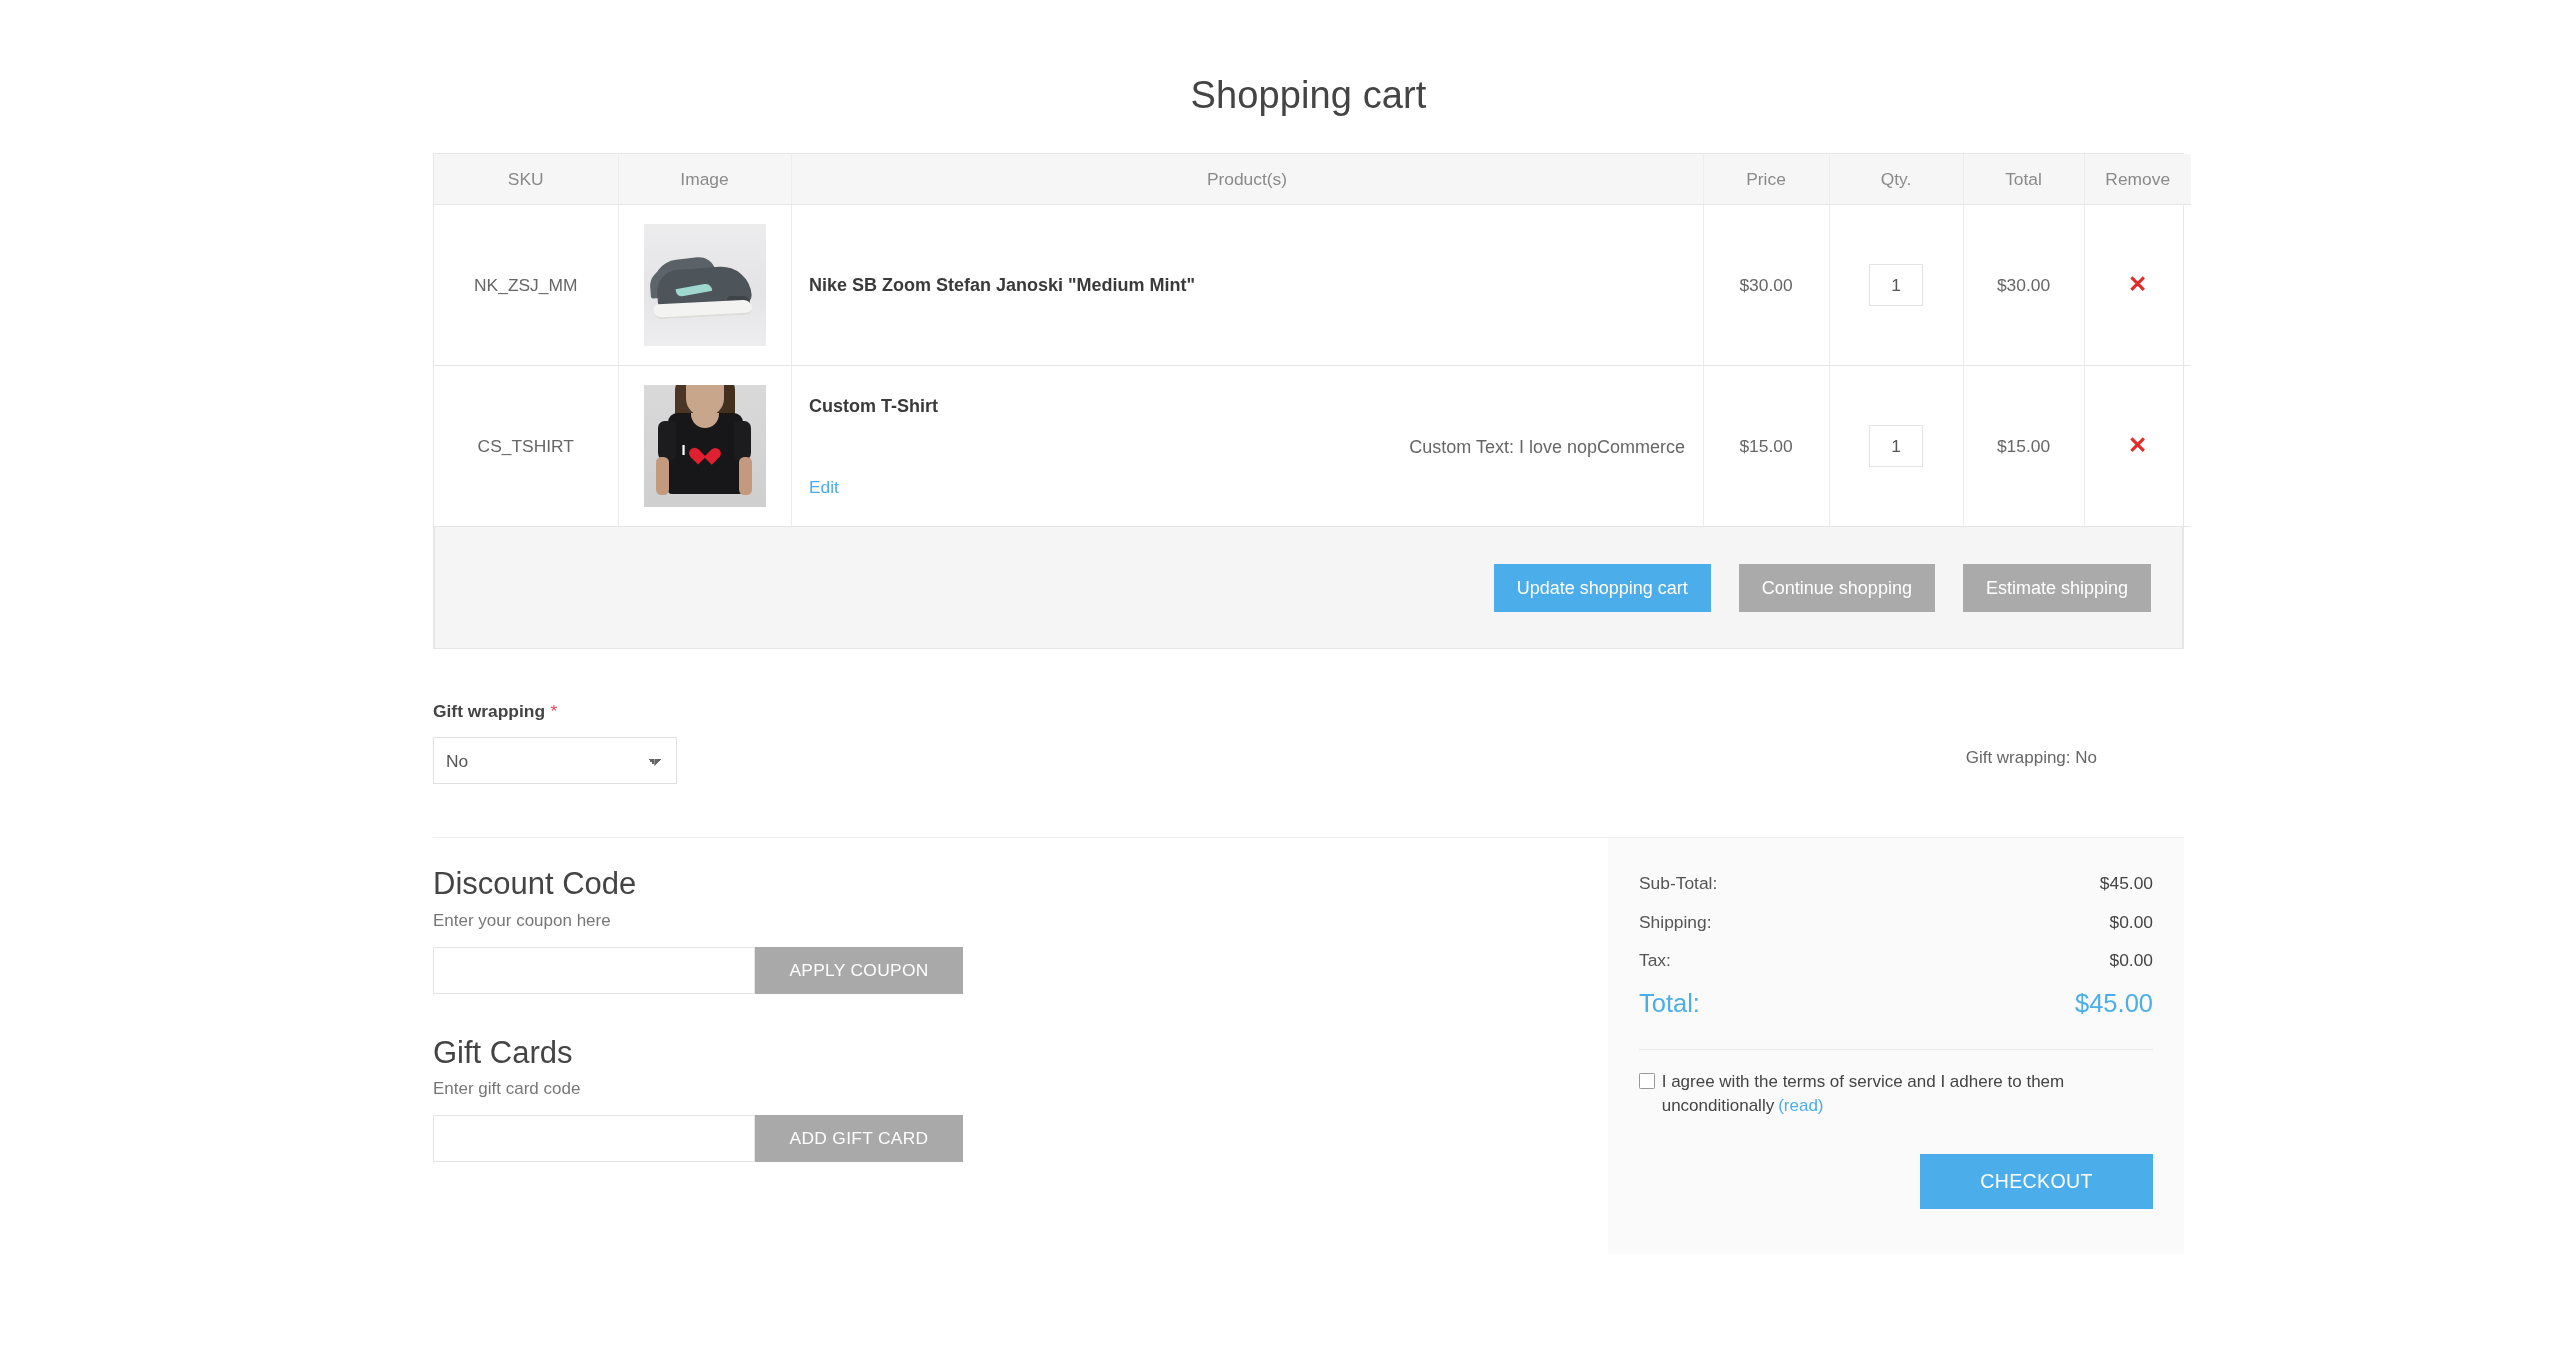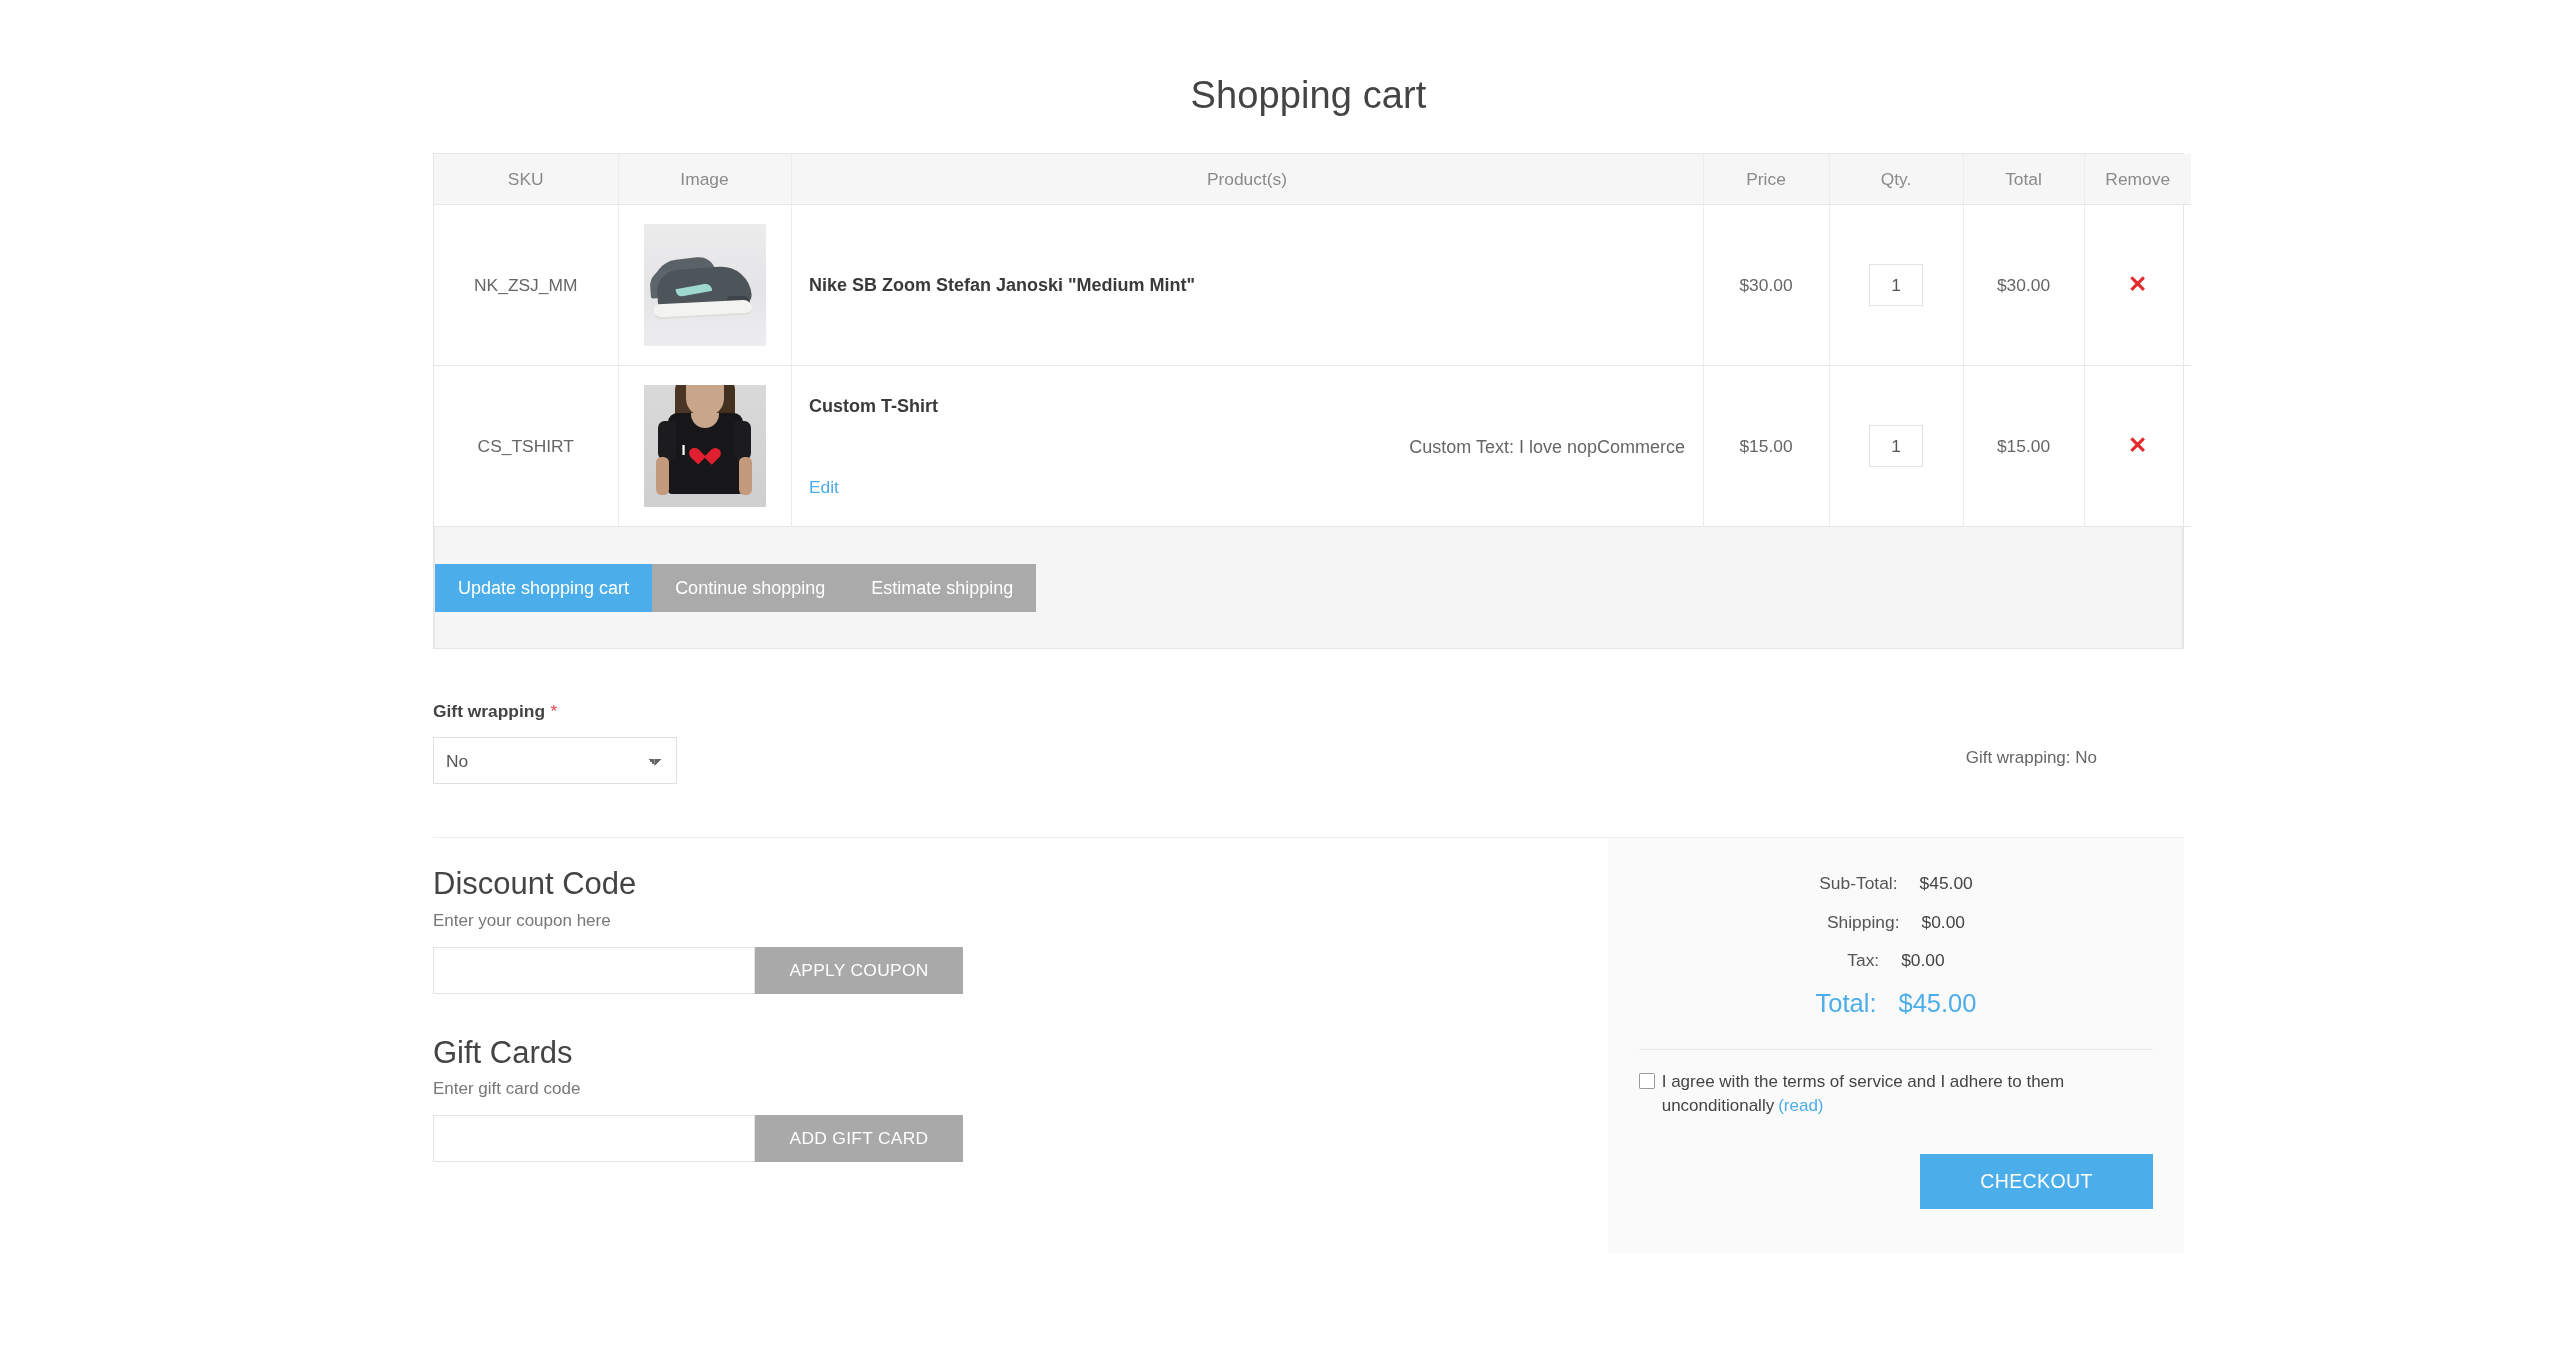--- a/index.html
+++ b/index.html
@@ -221,23 +221,23 @@
   }
 
   
   .cart-footer {
     background: #f5f5f5;
     border: 0.7px solid #e6e6e6;
     border-top: none;
     height: 122px;
     display: flex;
     align-items: center;
-    justify-content: flex-start;
+    justify-content: flex-end;
     padding-right: 31px;
-    gap: 0;
+    gap: 28px;
   }
   .btn {
     border: none;
     color: #ffffff;
     font-size: 18px;
     font-family: "Liberation Sans", sans-serif;
     cursor: pointer;
     height: 48px;
     padding: 0 23px;
     line-height: 48px;
@@ -349,21 +349,21 @@
   .totals {
     position: absolute;
     right: 0; top: 0;
     width: 576px;
     min-height: 416px;
     background: #fafafa;
     padding: 35px 31px 27px 31px;
   }
   .total-line {
     display: flex;
-    justify-content: center;
+    justify-content: space-between;
     align-items: baseline;
     font-size: 17.4px;
     color: #555;
     margin-bottom: 17.4px;
     gap: 22px;
   }
   .total-line .val { color: #444; }
   .total-line.grand {
     font-size: 25.5px;
     color: #4bade9;

